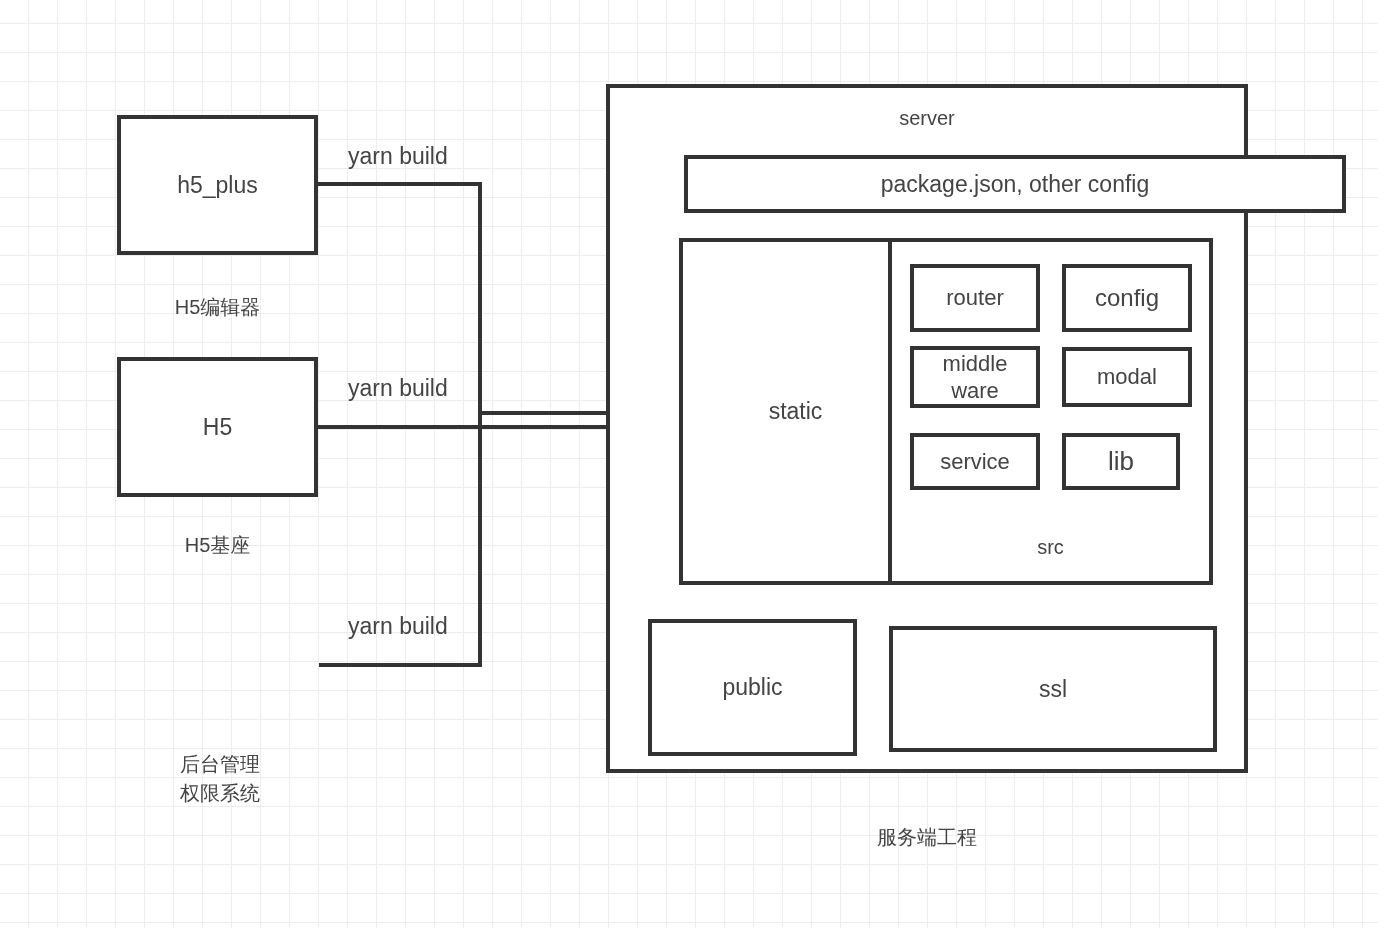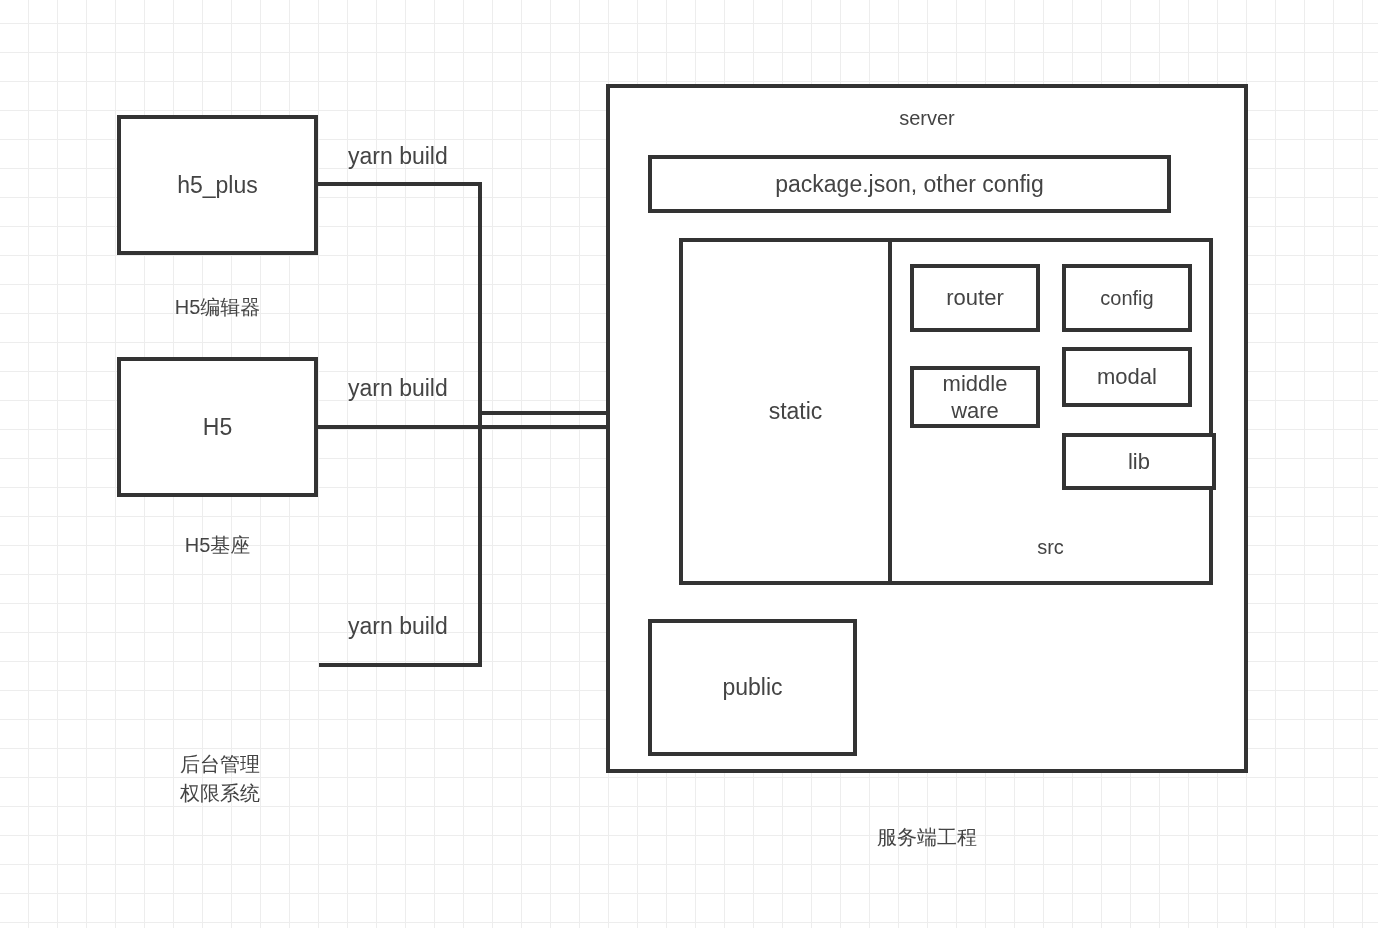--- a/index.html
+++ b/index.html
@@ -83,29 +83,29 @@
   .line-vertical   { left: 478px; top: 182px; width: 4px;  height: 485px; }
   .line-admin-out  { left: 319px; top: 663px; width: 163px; height: 4px; }
   .line-branch     { left: 478px; top: 411px; width: 150px; height: 4px; }
   .arrow-branch    { left: 624px; top: 404px; }
   .line-h5-out     { left: 316px; top: 425px; width: 312px; height: 4px; }
   .arrow-h5        { left: 624px; top: 418px; }
 
   
   .node-server   { left: 606px; top: 84px;  width: 642px; height: 689px; }
   .server-title  { left: 606px; top: 104px; width: 642px; }
-  .node-config-bar { left: 648px; top: 155px; width: 523px; height: 58px; }
+  .node-config-bar { left: 684px; top: 155px; width: 662px; height: 58px; }
   .node-static   { left: 679px; top: 238px; width: 233px; height: 347px; }
   .node-src      { left: 888px; top: 238px; width: 325px; height: 347px; }
   .node-router   { left: 910px;  top: 264px; width: 130px; height: 68px; font-size: 22px; }
-  .node-configd  { left: 1062px; top: 264px; width: 130px; height: 68px; font-size: 20px; }
-  .node-middleware { left: 910px;  top: 346px; width: 130px; height: 62px; font-size: 22px; margin-top: 20px; }
+  .node-configd  { left: 1062px; top: 264px; width: 130px; height: 68px; font-size: 24px; }
+  .node-middleware { left: 910px;  top: 346px; width: 130px; height: 62px; font-size: 22px; }
   .node-modal    { left: 1062px; top: 347px; width: 130px; height: 60px; font-size: 22px; }
   .node-service  { left: 910px;  top: 433px; width: 130px; height: 57px; font-size: 22px; }
-  .node-lib      { left: 1062px; top: 433px; width: 154px; height: 57px; font-size: 22px; }
+  .node-lib      { left: 1062px; top: 433px; width: 118px; height: 57px; font-size: 26px; }
   .src-label     { left: 888px; top: 533px; width: 325px; }
   .node-public   { left: 648px; top: 619px; width: 209px; height: 137px; }
   .node-ssl      { left: 889px; top: 626px; width: 328px; height: 126px; }
   .cap-server    { left: 606px; top: 823px; width: 642px; }
 </style>
 </head>
 <body>
 
 <div class="canvas">
 
@@ -135,20 +135,22 @@
   <div class="box node-config-bar">package.json, other config</div>
 
   <div class="box node-static">static</div>
 
   <div class="container-box node-src"></div>
   <div class="box node-router">router</div>
   <div class="box node-configd">config</div>
   <div class="box node-middleware">middle
 ware</div>
   <div class="box node-modal">modal</div>
+  <div class="box node-service">service</div>
   <div class="box node-lib">lib</div>
   <div class="label src-label">src</div>
 
   <div class="box node-public">public</div>
+  <div class="box node-ssl">ssl</div>
 
   <div class="label cap-server">服务端工程</div>
 
 </div>
 
 </body></html>

